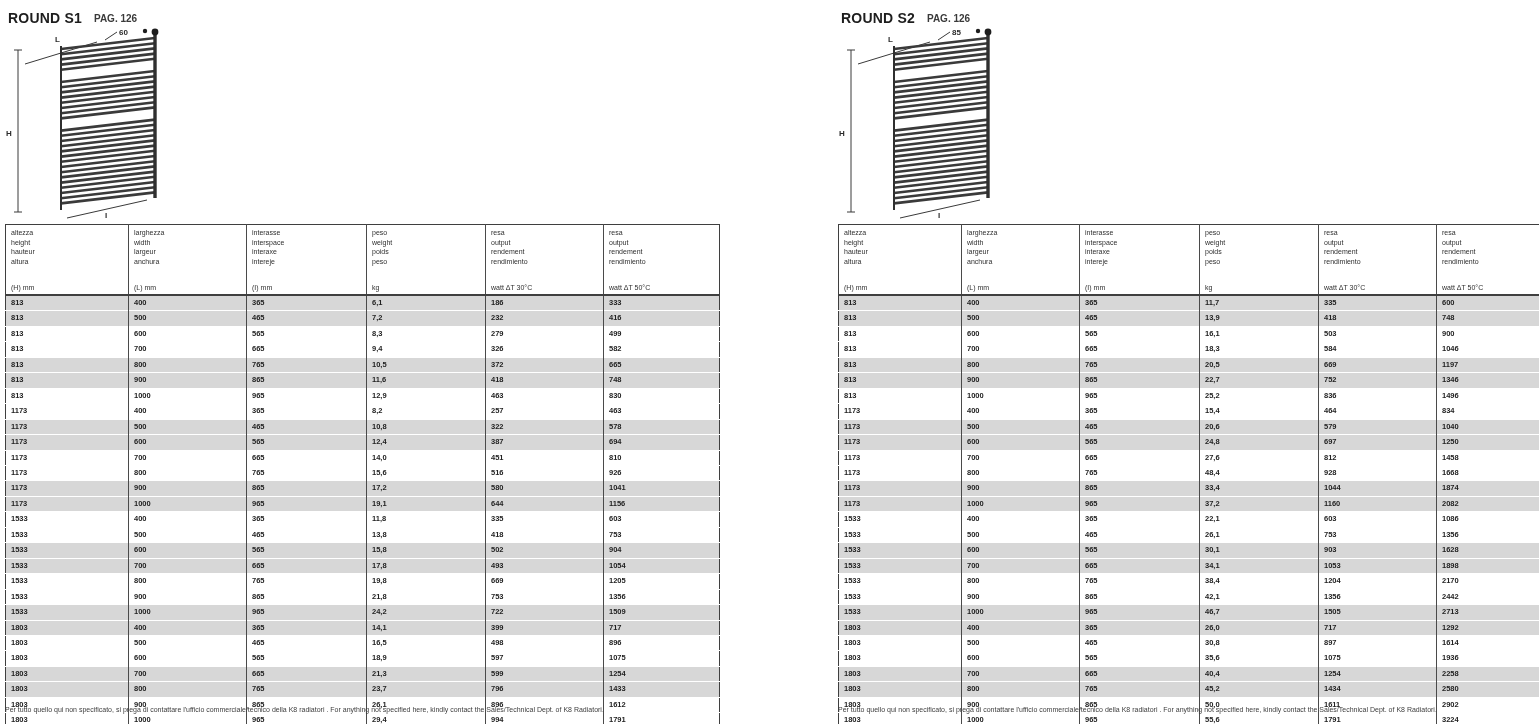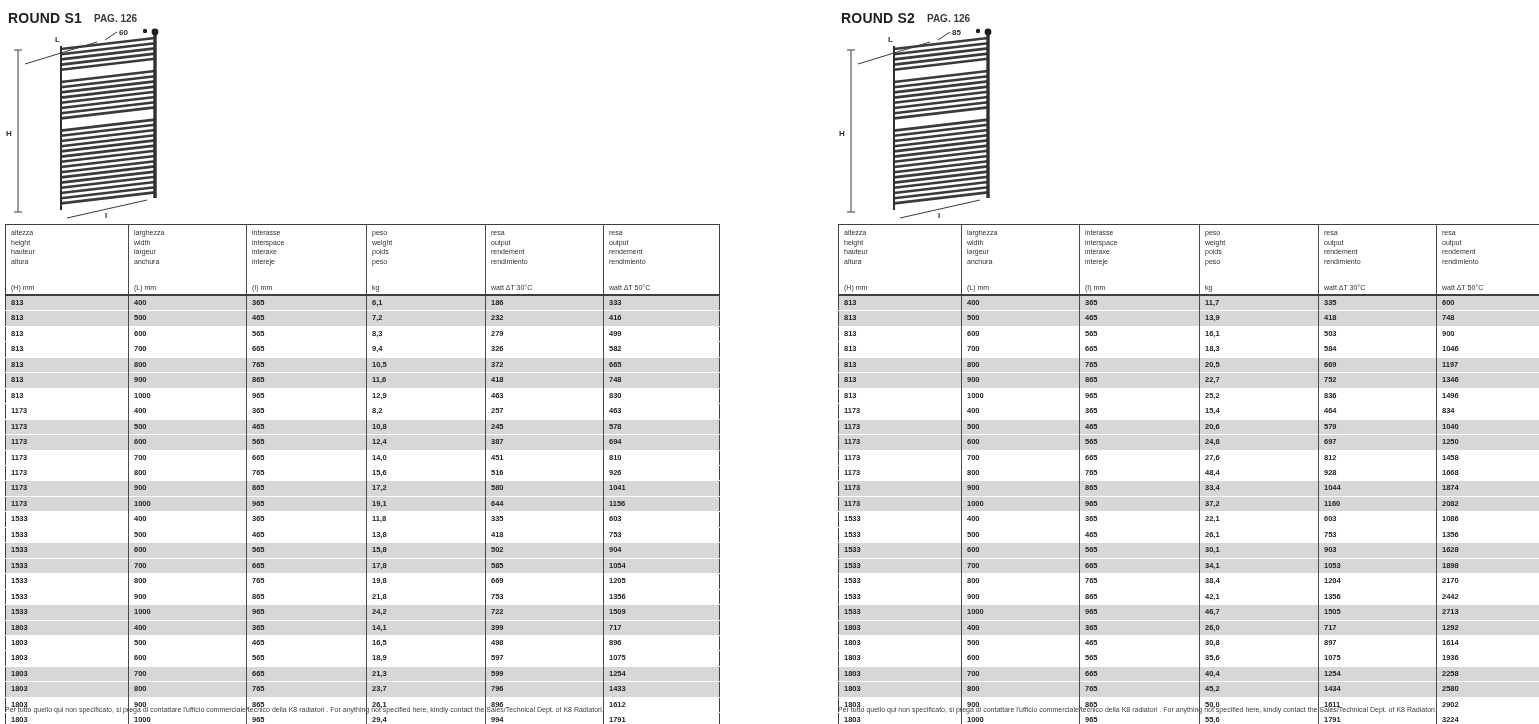--- a/index.html
+++ b/index.html
@@ -212,21 +212,21 @@
           <td>365</td>
           <td>8,2</td>
           <td>257</td>
           <td>463</td>
         </tr>
         <tr class="stripe">
           <td>1173</td>
           <td>500</td>
           <td>465</td>
           <td>10,8</td>
-          <td>245</td>
+          <td>322</td>
           <td>578</td>
         </tr>
         <tr class="stripe">
           <td>1173</td>
           <td>600</td>
           <td>565</td>
           <td>12,4</td>
           <td>387</td>
           <td>694</td>
         </tr>
@@ -284,21 +284,21 @@
           <td>565</td>
           <td>15,8</td>
           <td>502</td>
           <td>904</td>
         </tr>
         <tr class="stripe">
           <td>1533</td>
           <td>700</td>
           <td>665</td>
           <td>17,8</td>
-          <td>585</td>
+          <td>493</td>
           <td>1054</td>
         </tr>
         <tr>
           <td>1533</td>
           <td>800</td>
           <td>765</td>
           <td>19,8</td>
           <td>669</td>
           <td>1205</td>
         </tr>

